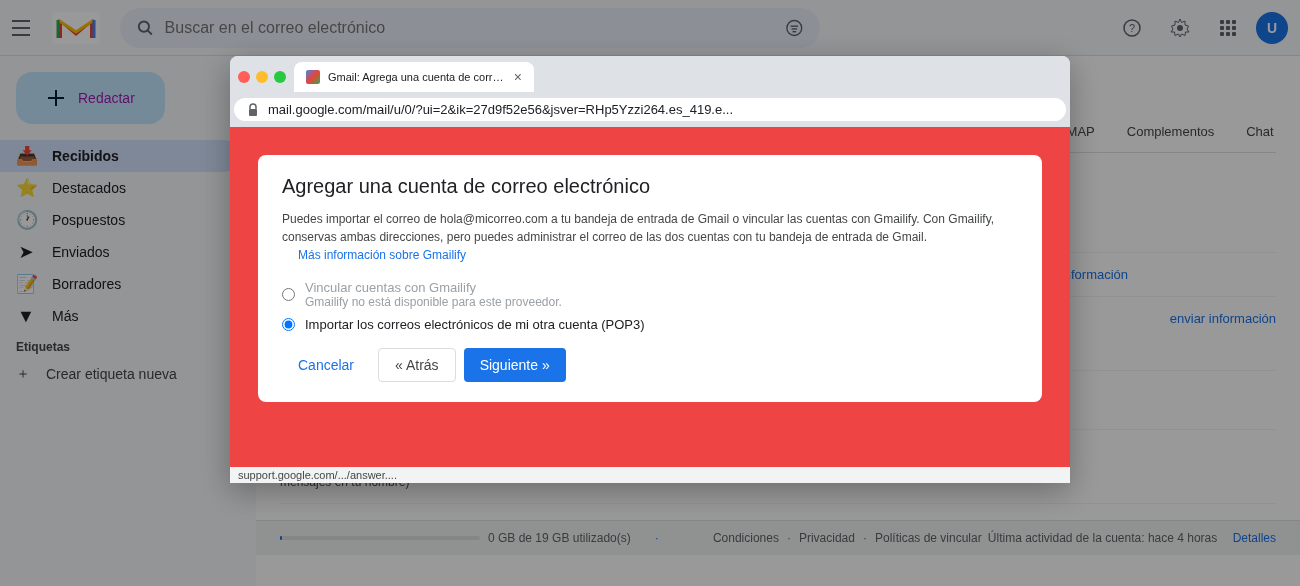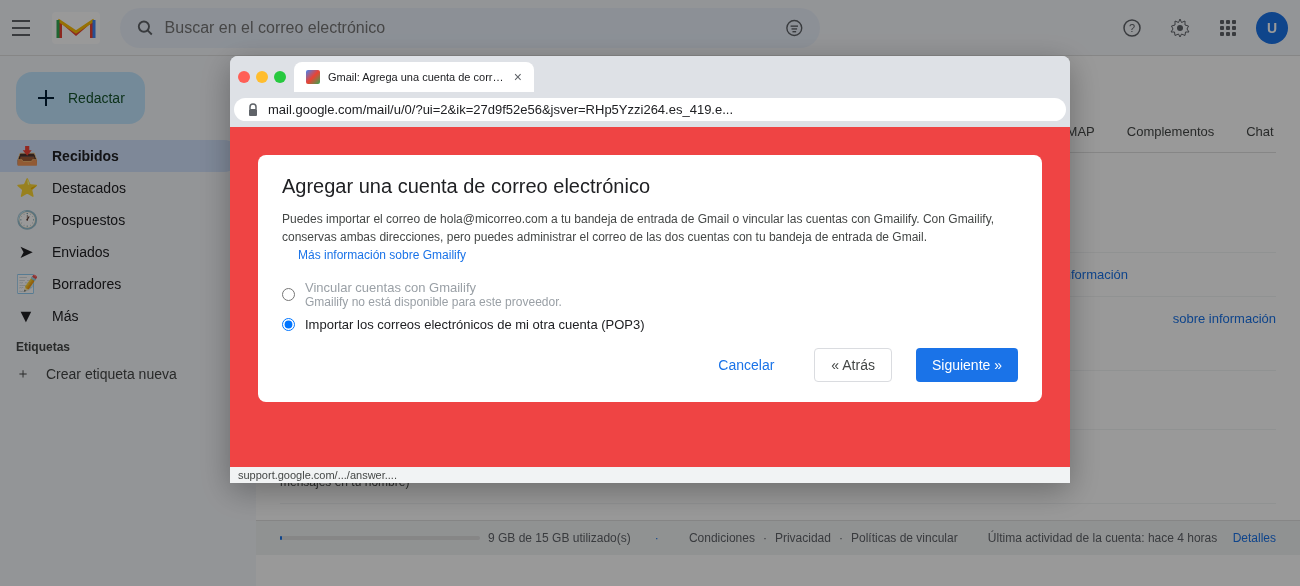--- a/index.html
+++ b/index.html
@@ -73,28 +73,28 @@
       background: #f6f8fc;
       padding: 8px 0;
       flex-shrink: 0;
       overflow-y: auto;
     }
     .compose-btn {
       display: flex;
       align-items: center;
       gap: 12px;
       margin: 8px 16px 16px 16px;
-      padding: 16px 20px;
+      padding: 16px 30px;
       background: #c2e7ff;
       border-radius: 16px;
       border: none;
       cursor: pointer;
       font-size: 14px;
       font-weight: 500;
-      color: #14532d;
+      color: #a21caf;
     }
     .nav-item {
       display: flex;
       align-items: center;
       gap: 16px;
       padding: 4px 16px;
       height: 32px;
       cursor: pointer;
       border-radius: 0 16px 16px 0;
       margin-right: 16px;
@@ -192,21 +192,21 @@
       height: 4px;
       background: #e0e0e0;
       border-radius: 2px;
     }
     .storage-bar-fill {
       width: 2px;
       height: 100%;
       background: #1a73e8;
       border-radius: 2px;
     }
-    .footer-links { display: flex; gap: 8px; }
+    .footer-links { display: flex; gap: 8px; margin-left: 24px; }
     .footer-links a { color: #5f6368; text-decoration: none; }
     .footer-right { font-size: 12px; color: #5f6368; }
 
     
     .modal-overlay {
       position: fixed;
       top: 0; left: 0; right: 0; bottom: 0;
       background: rgba(0,0,0,0.4);
       z-index: 100;
       display: flex;
@@ -308,22 +308,21 @@
       display: flex;
       align-items: center;
       gap: 10px;
       margin-bottom: 8px;
       font-size: 13px;
     }
     .dialog-option input[type=radio] { margin: 0; }
     .dialog-option.disabled { color: #9aa0a6; }
     .dialog-actions {
       display: flex;
-      justify-content: flex-end;
-      gap: 24px;
+      gap: 8px;
       margin-top: 16px;
     }
     .btn {
       padding: 8px 16px;
       border-radius: 4px;
       font-size: 14px;
       cursor: pointer;
       border: none;
     }
     .btn-text {
@@ -489,21 +488,21 @@
 
       <div class="settings-row">
         <div class="settings-label">
           <span>Enviar mensaje como:</span>
           <div class="sublabel">(Usar Gmail para enviar desde tus otras direcciones de correo electrónico)</div>
         </div>
         <div class="settings-value">
           <a class="link">Más información</a>
         </div>
         <div class="settings-edit">
-          <a class="link">sobre información</a>
+          <a class="link">enviar información</a>
         </div>
       </div>
 
       <div class="settings-row">
         <div class="settings-label">Consultar el correo de otras cuentas:</div>
         <div class="settings-value">
           <a class="link">Agregar una cuenta</a>
           <br>
           <a class="link">Más información</a>
         </div>
@@ -518,21 +517,21 @@
           <a class="link">Más información</a>
         </div>
       </div>
     </div>
 
     <div class="footer">
       <div class="footer-storage">
         <div class="storage-bar">
           <div class="storage-bar-fill"></div>
         </div>
-        <span>9 GB de 15 GB utilizado(s)</span>
+        <span>0 GB de 19 GB utilizado(s)</span>
         <a class="link" style="font-size:12px;">·</a>
       </div>
       <div class="footer-links">
         <a class="footer-links" style="color:#5f6368;text-decoration:none;font-size:12px;">Condiciones</a>
         <span> · </span>
         <a style="color:#5f6368;text-decoration:none;font-size:12px;">Privacidad</a>
         <span> · </span>
         <a style="color:#5f6368;text-decoration:none;font-size:12px;">Políticas de vincular</a>
       </div>
       <div class="footer-right">

